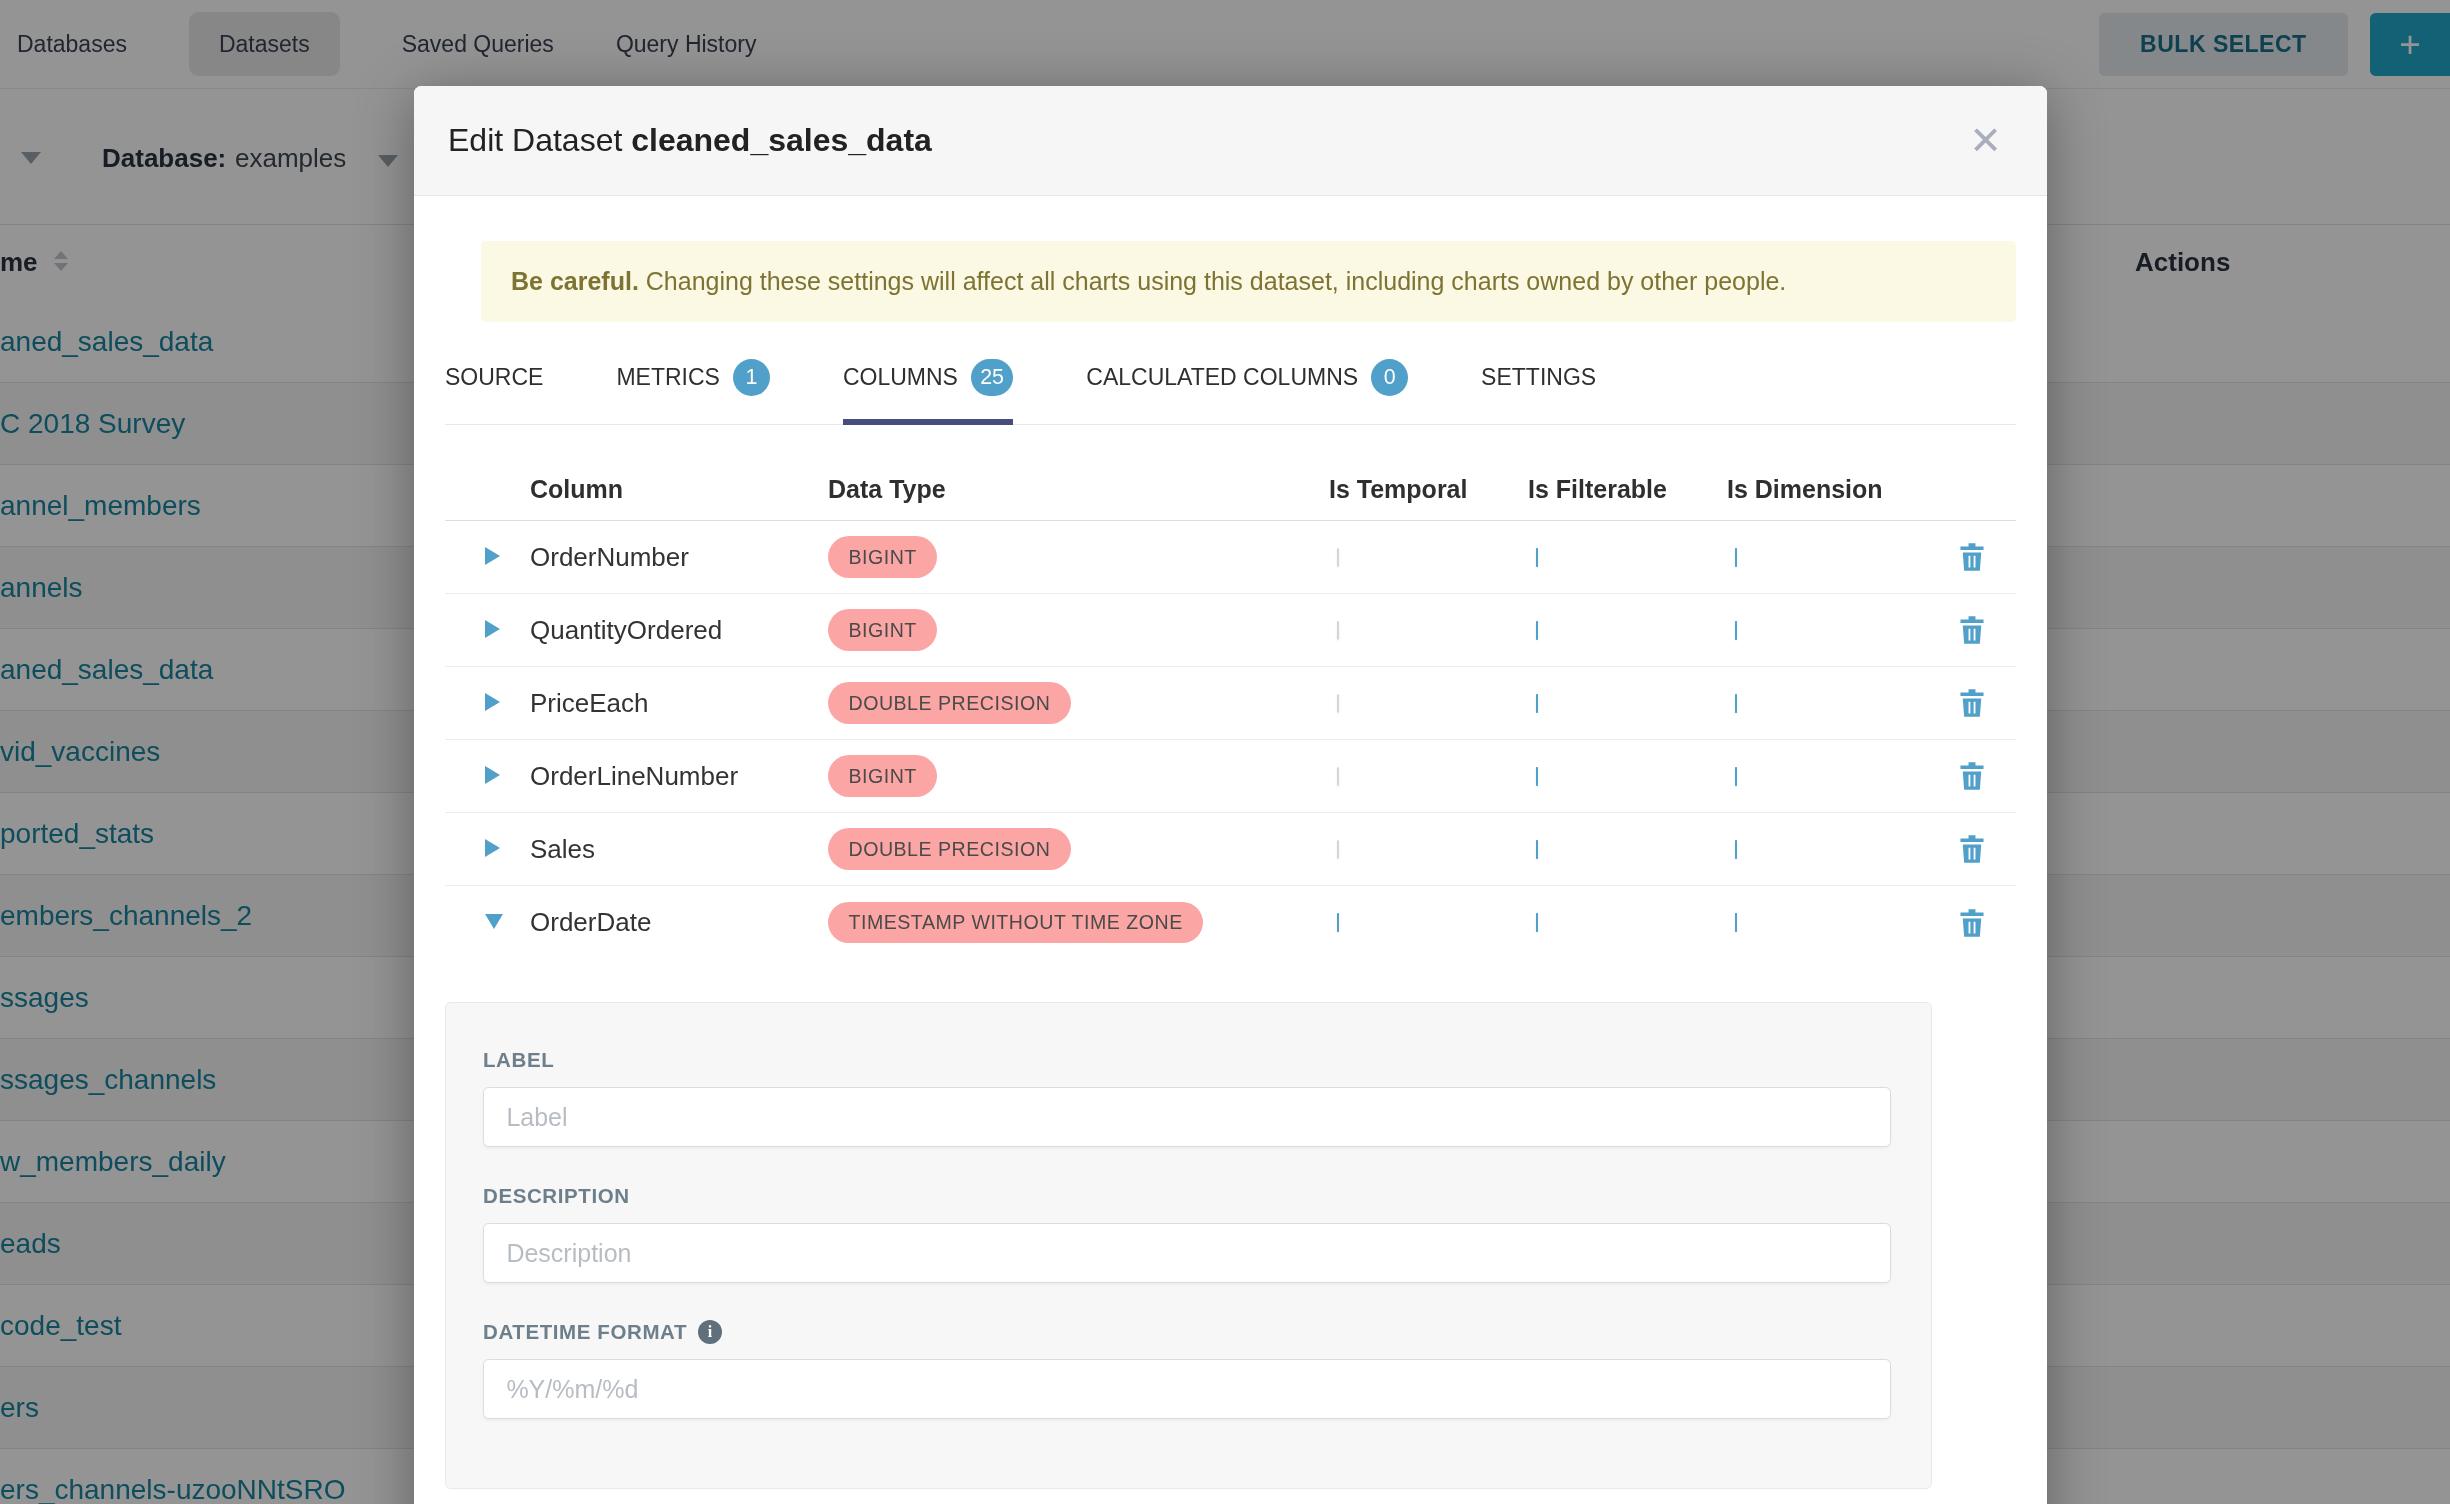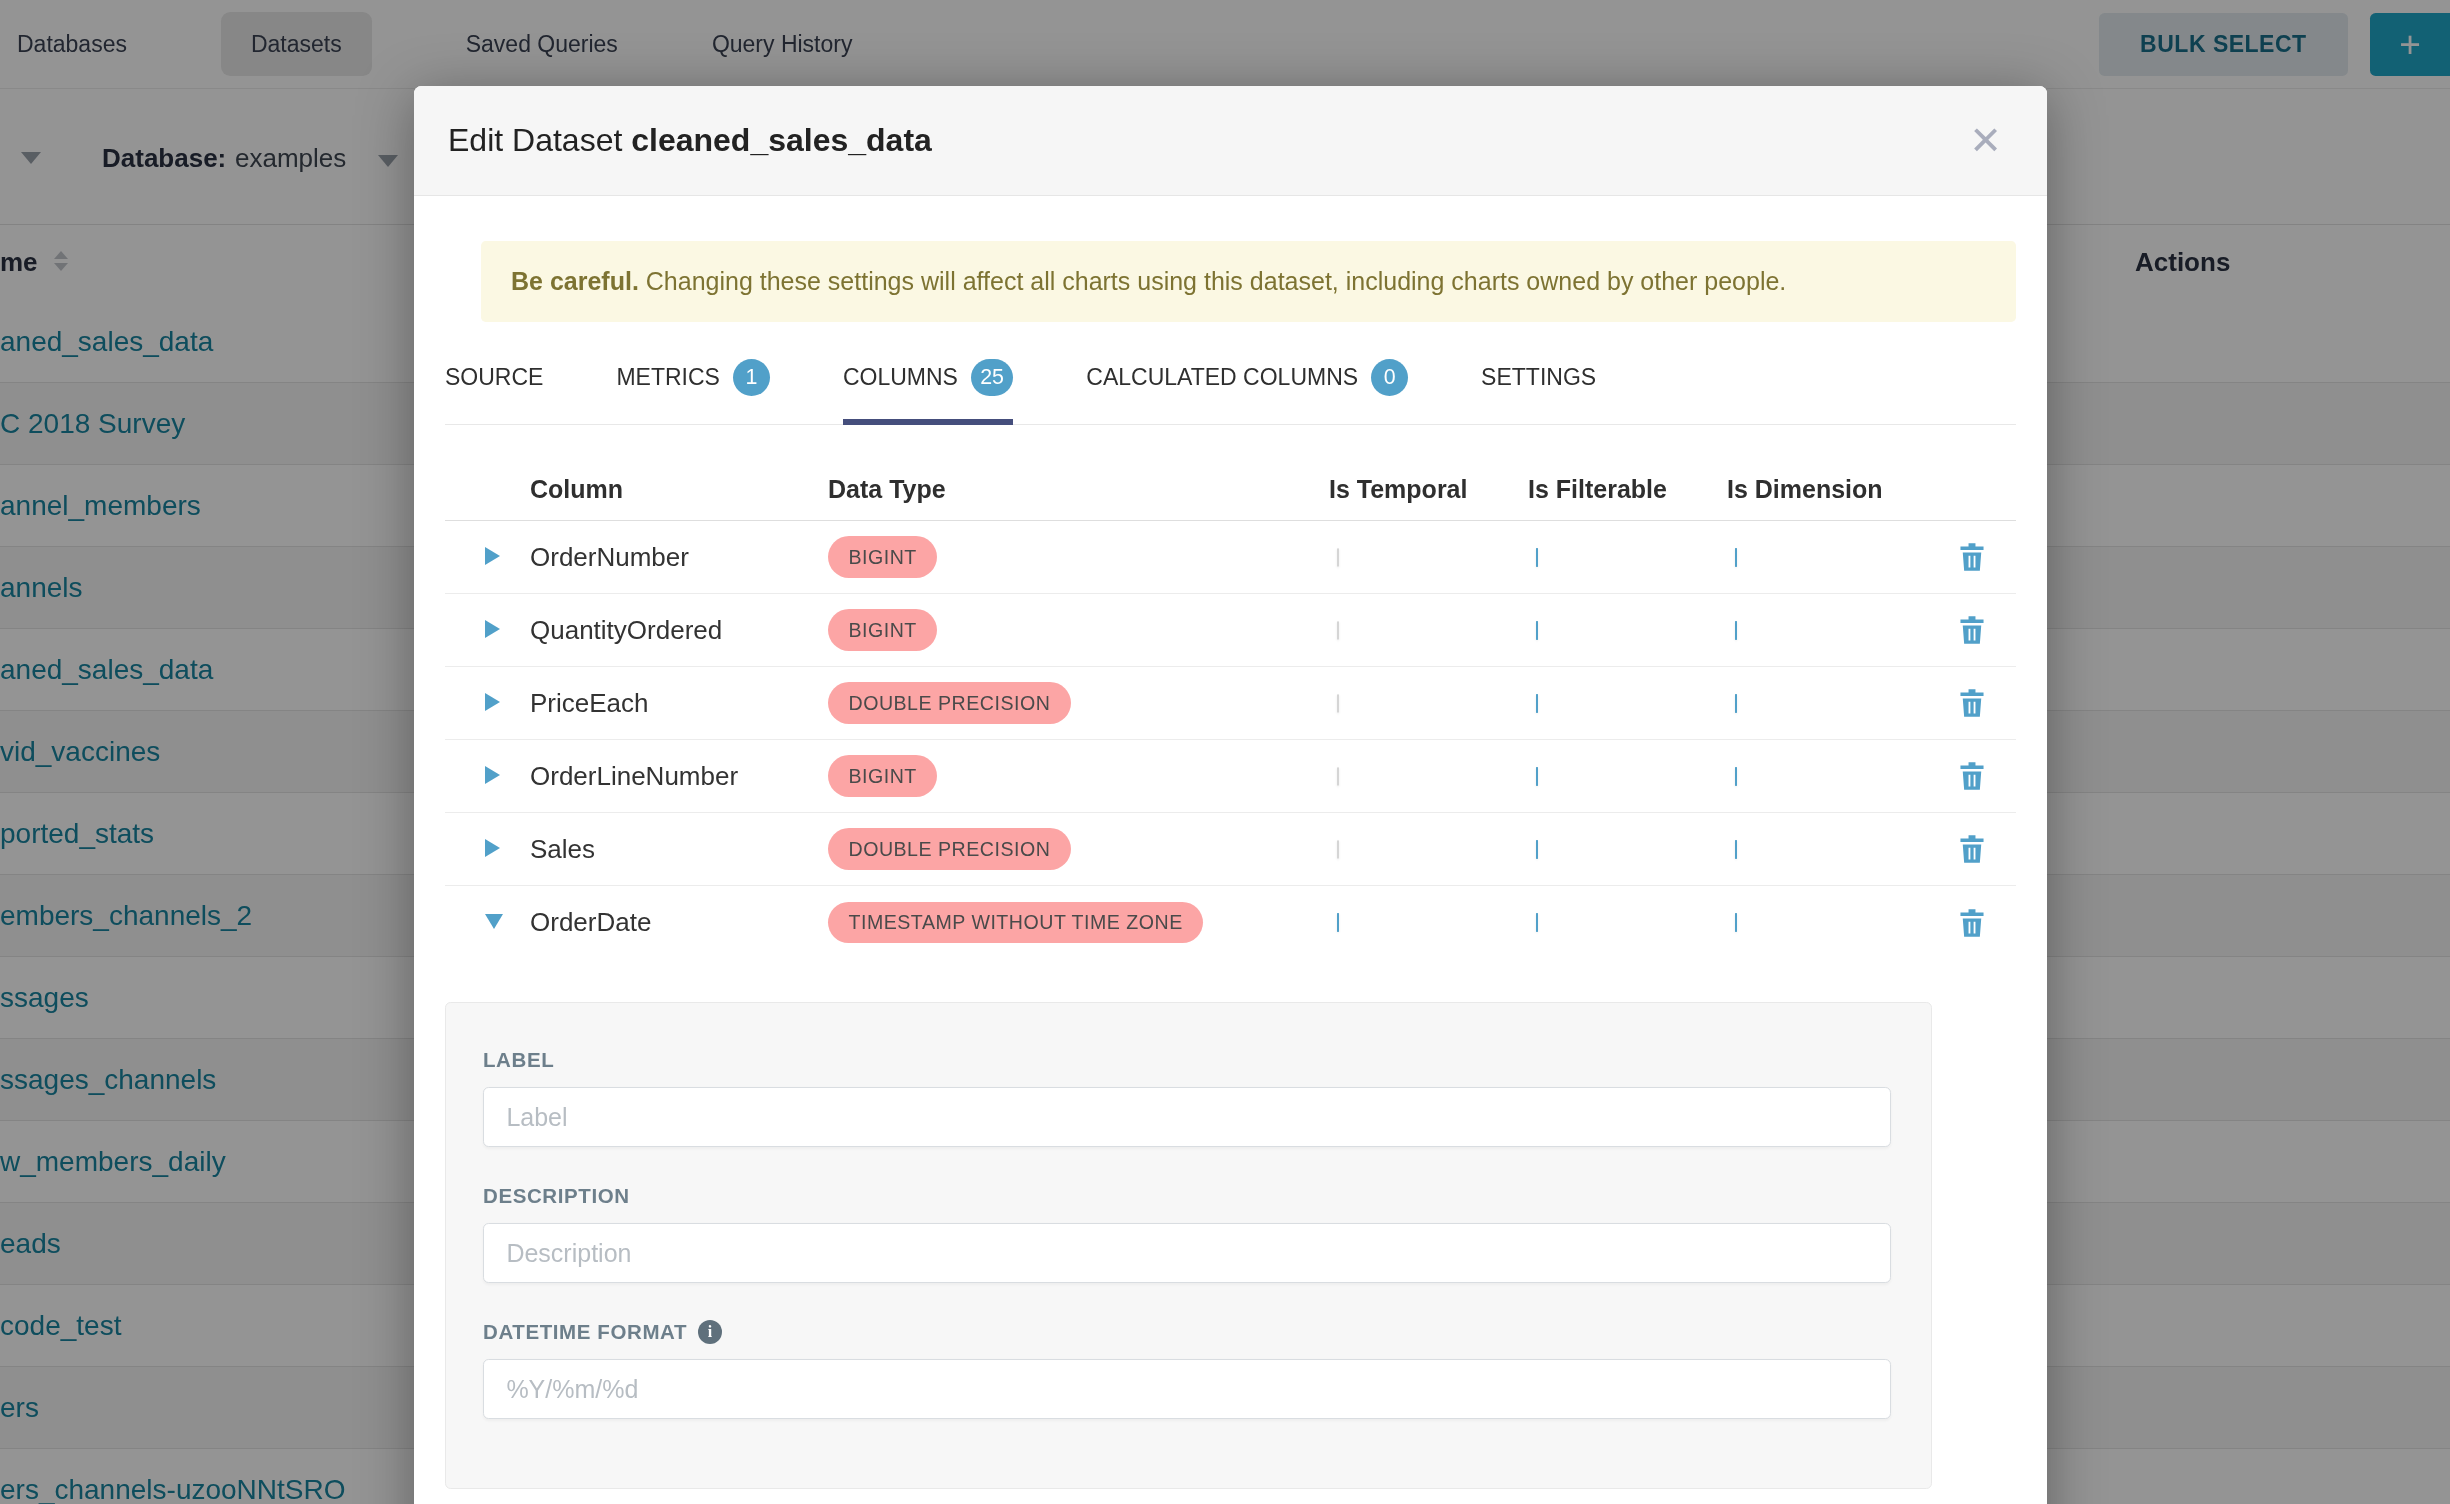--- a/index.html
+++ b/index.html
@@ -3,21 +3,21 @@
 <meta charset="utf-8">
 <style>
   * { margin:0; padding:0; box-sizing:border-box; }
   html,body { width:2450px; height:1505px; overflow:hidden; background:#fff;
               font-family:"Liberation Sans", sans-serif; }
   .page { position:relative; width:2450px; height:1505px; overflow:hidden; }
 
   
   .bg-page { position:absolute; inset:0; background:#fff; }
   .topnav { position:absolute; top:0; left:0; width:2450px; height:89px; background:#fff;
-            border-bottom:0.9px solid #ededed; display:flex; align-items:center; padding-left:17px;gap:32px; }
+            border-bottom:0.9px solid #ededed; display:flex; align-items:center; padding-left:17px; }
   .nav-item { font-size:23px; color:#3b4354; margin-right:62px; white-space:nowrap; }
   .nav-item.pill { background:#e9e9e9; border-radius:9.3px; padding:18.6px 30px; }
   .nav-right { position:absolute; top:13px; right:0; display:flex; }
   .btn-bulk { height:63px; padding:0 41px; background:#e3ebf0; color:#196f8a; font-weight:700;
               font-size:23px; letter-spacing:0.5px; border:none; border-radius:5.6px;
               display:flex; align-items:center; margin-right:22.4px;text-align:right; }
   .btn-add { width:80px; height:63px; background:#20a7c9; color:#fff; font-size:37px; border:none;
              border-radius:5.6px 0 0 5.6px; display:flex; align-items:center; justify-content:center; }
 
   .toolbar { position:absolute; top:126px; left:0; width:2450px; height:70px; }

